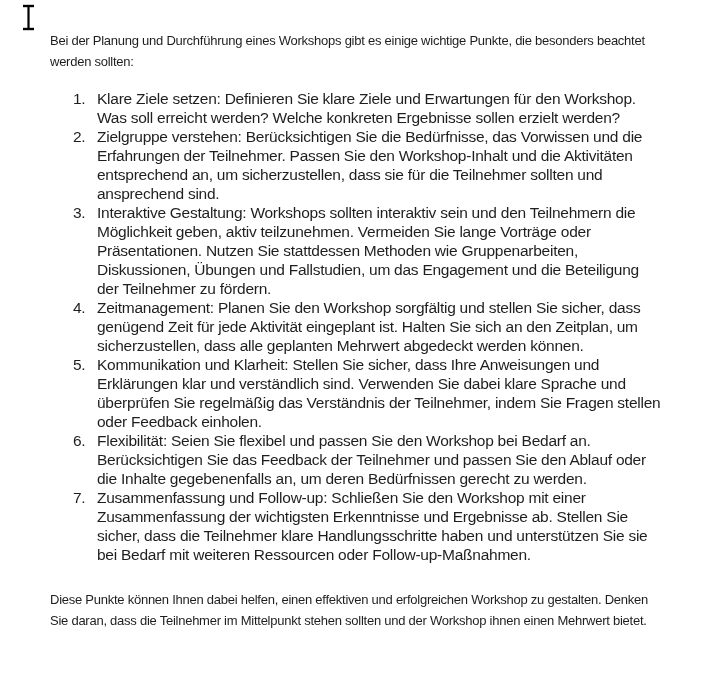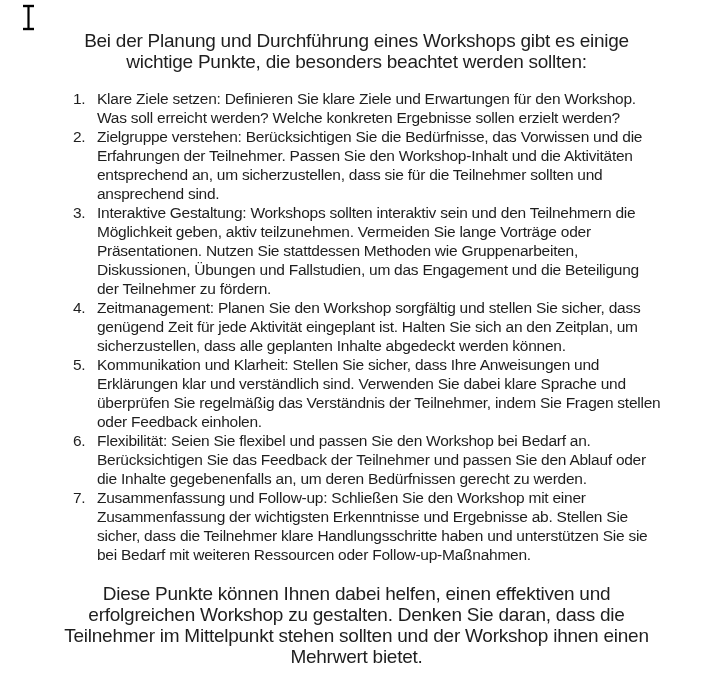--- a/index.html
+++ b/index.html
@@ -26,23 +26,23 @@
   }
   .content {
     position: absolute;
     left: 50px;
     top: 30px;
     width: 613px;
     letter-spacing: -0.25px;
   }
   .para {
     margin: 0;
-    font-size: 19px;
+    font-size: 13px;
     line-height: 21px;
-    text-align: center;
+    text-align: left;
   }
   .numbered-list {
     list-style: none;
     margin: 17px 0 0 0;
     padding: 0;
     font-size: 15.5px;
     line-height: 19px;
   }
   .numbered-list li {
     display: flex;
@@ -52,21 +52,21 @@
   .num {
     flex: 0 0 24px;
     margin-left: 23px;
     white-space: nowrap;
   }
   .li-text {
     flex: 1 1 auto;
     min-width: 0;
   }
   .outro {
-    margin-top: 19px;
+    margin-top: 25px;
   }
 </style>
 </head>
 <body>
 
 <div class="cursor">
   <svg width="15" height="27" viewBox="0 0 15 27" xmlns="http://www.w3.org/2000/svg" aria-hidden="true">
     <path d="M2 2 H13" stroke="#000000" stroke-width="2.4" fill="none"></path>
     <path d="M7.5 2 V25" stroke="#000000" stroke-width="2.2" fill="none"></path>
     <path d="M2 25 H13" stroke="#000000" stroke-width="2.4" fill="none"></path>
@@ -85,21 +85,21 @@
     <li>
       <span class="num">2.</span>
       <span class="li-text">Zielgruppe verstehen: Berücksichtigen Sie die Bedürfnisse, das Vorwissen und die Erfahrungen der Teilnehmer. Passen Sie den Workshop-Inhalt und die Aktivitäten entsprechend an, um sicherzustellen, dass sie für die Teilnehmer sollten und ansprechend sind.</span>
     </li>
     <li>
       <span class="num">3.</span>
       <span class="li-text">Interaktive Gestaltung: Workshops sollten interaktiv sein und den Teilnehmern die Möglichkeit geben, aktiv teilzunehmen. Vermeiden Sie lange Vorträge oder Präsentationen. Nutzen Sie stattdessen Methoden wie Gruppenarbeiten, Diskussionen, Übungen und Fallstudien, um das Engagement und die Beteiligung der Teilnehmer zu fördern.</span>
     </li>
     <li>
       <span class="num">4.</span>
-      <span class="li-text">Zeitmanagement: Planen Sie den Workshop sorgfältig und stellen Sie sicher, dass genügend Zeit für jede Aktivität eingeplant ist. Halten Sie sich an den Zeitplan, um sicherzustellen, dass alle geplanten Inhalte abgedeckt werden können.</span>
+      <span class="li-text">Zeitmanagement: Planen Sie den Workshop sorgfältig und stellen Sie sicher, dass genügend Zeit für jede Aktivität eingeplant ist. Halten Sie sich an den Zeitplan, um sicherzustellen, dass alle geplanten Mehrwert abgedeckt werden können.</span>
     </li>
     <li>
       <span class="num">5.</span>
       <span class="li-text">Kommunikation und Klarheit: Stellen Sie sicher, dass Ihre Anweisungen und Erklärungen klar und verständlich sind. Verwenden Sie dabei klare Sprache und überprüfen Sie regelmäßig das Verständnis der Teilnehmer, indem Sie Fragen stellen oder Feedback einholen.</span>
     </li>
     <li>
       <span class="num">6.</span>
       <span class="li-text">Flexibilität: Seien Sie flexibel und passen Sie den Workshop bei Bedarf an. Berücksichtigen Sie das Feedback der Teilnehmer und passen Sie den Ablauf oder die Inhalte gegebenenfalls an, um deren Bedürfnissen gerecht zu werden.</span>
     </li>
     <li>

